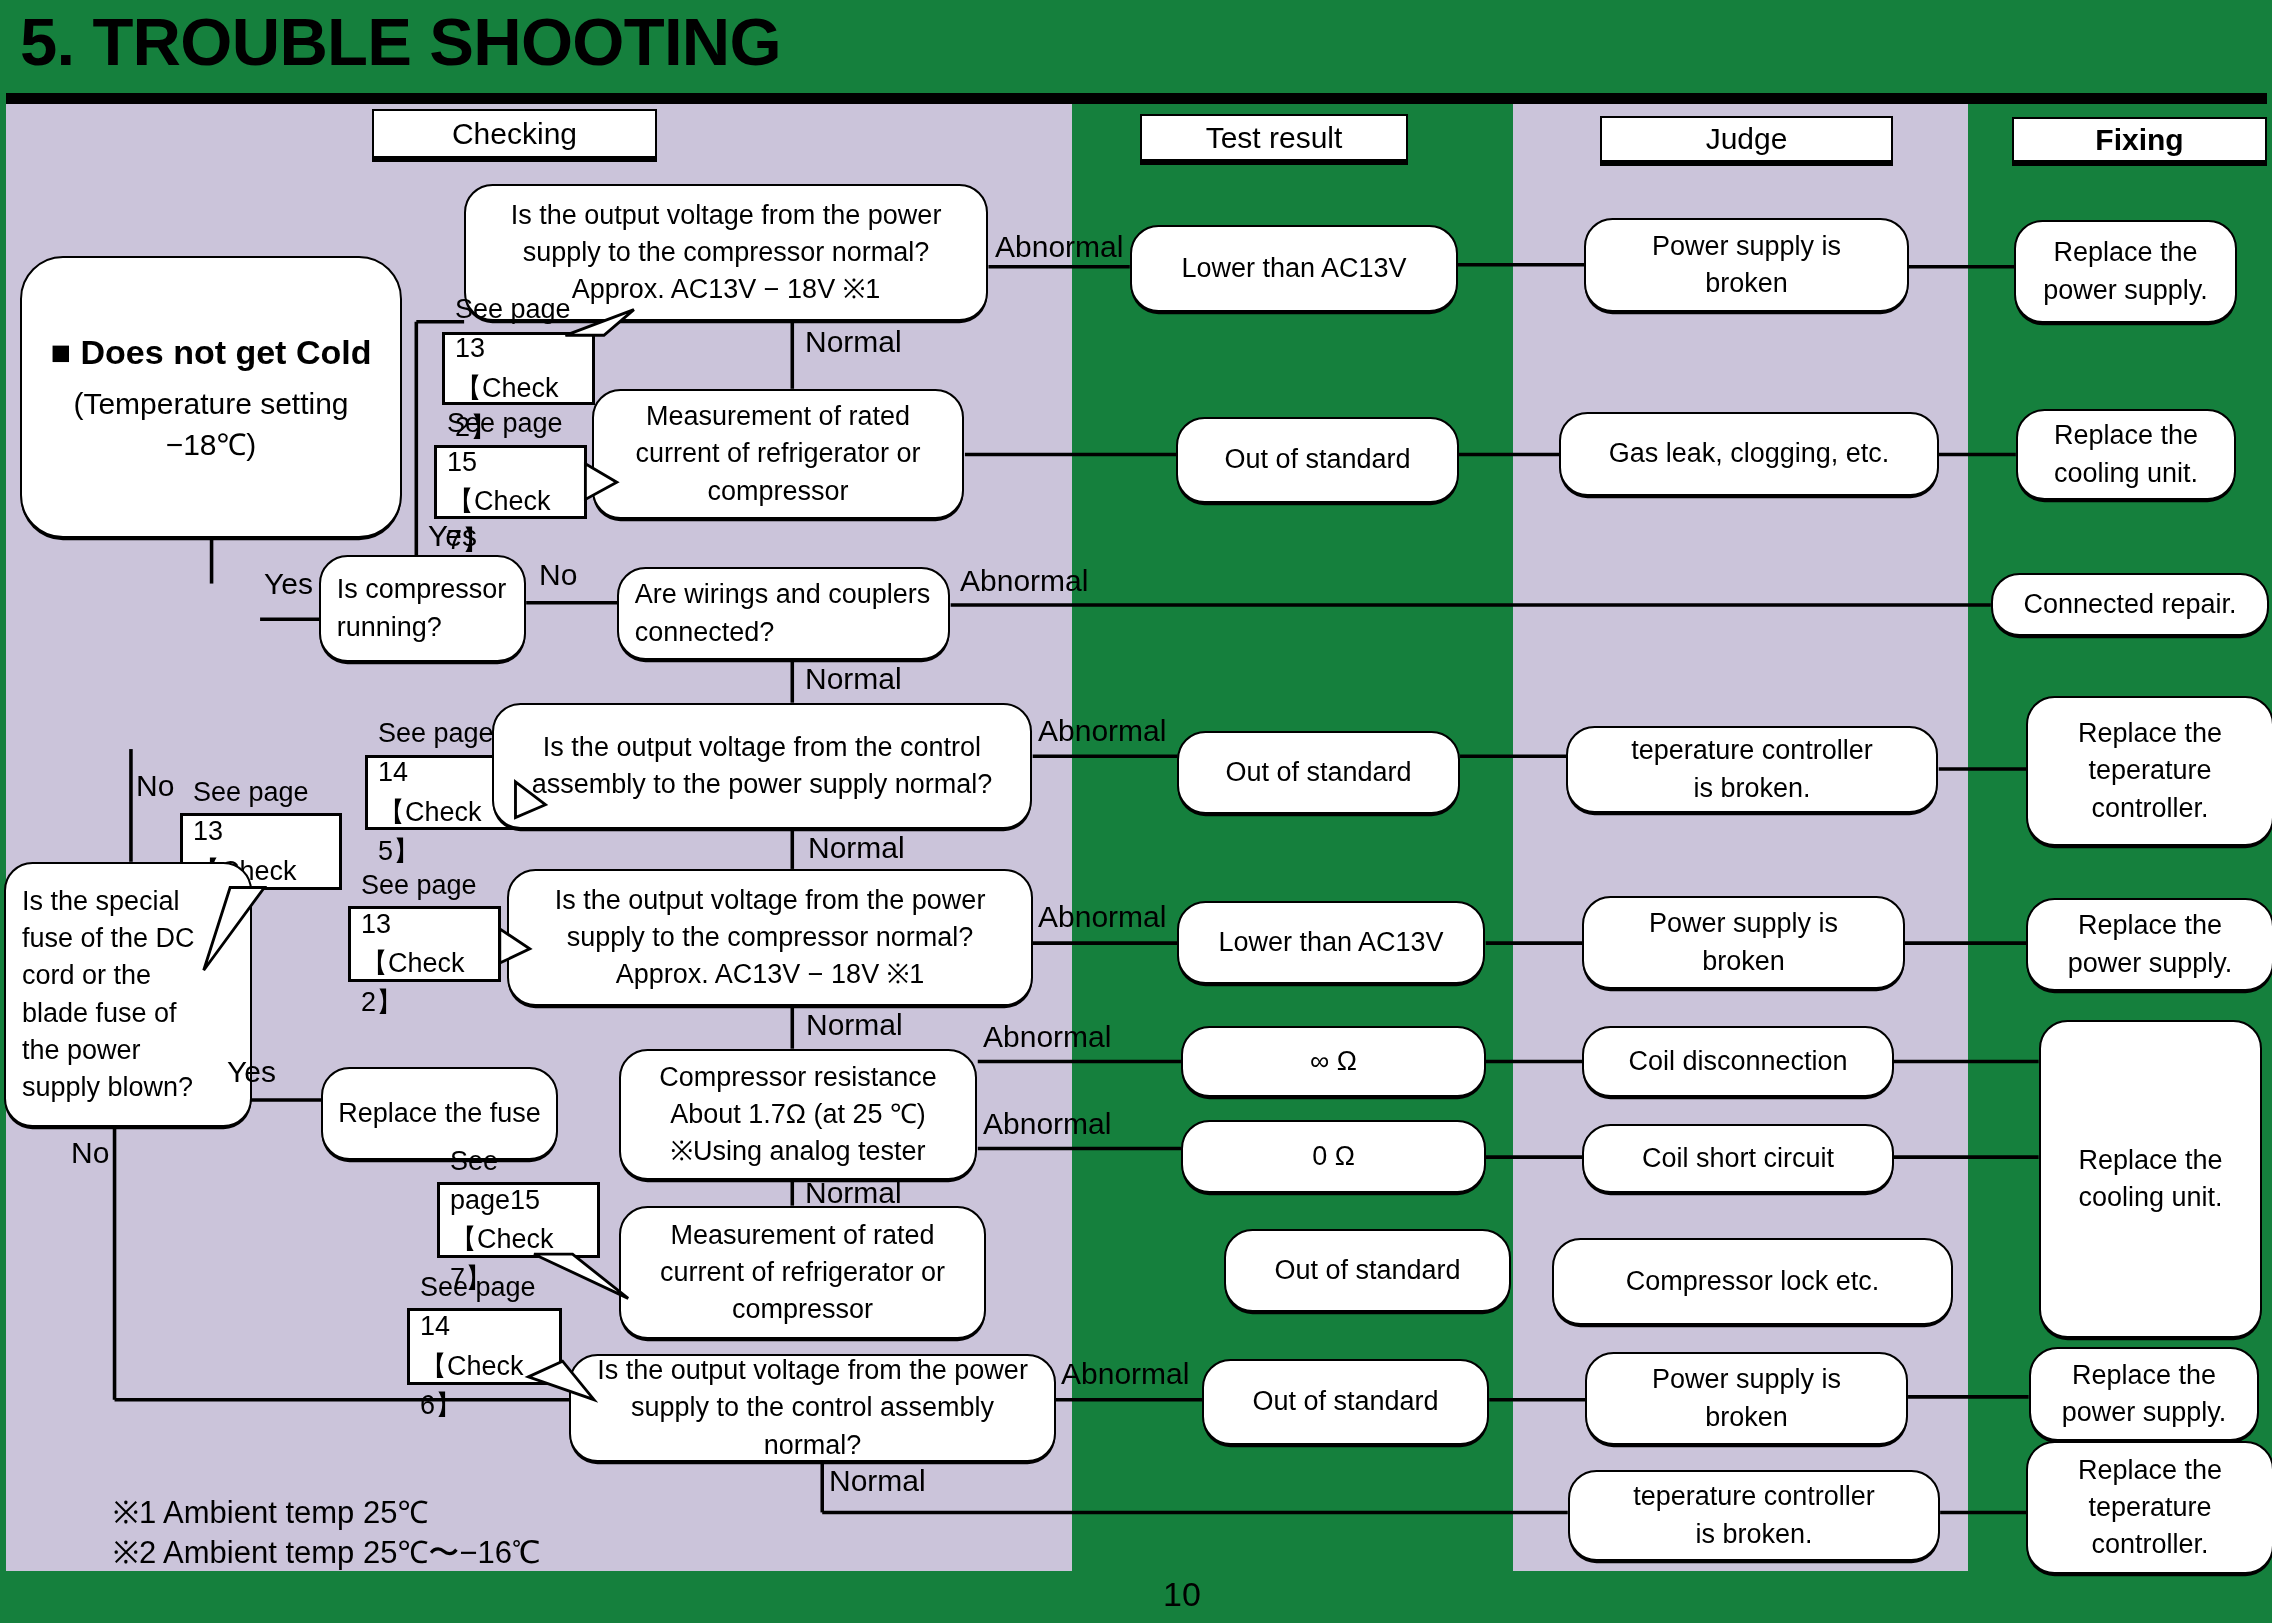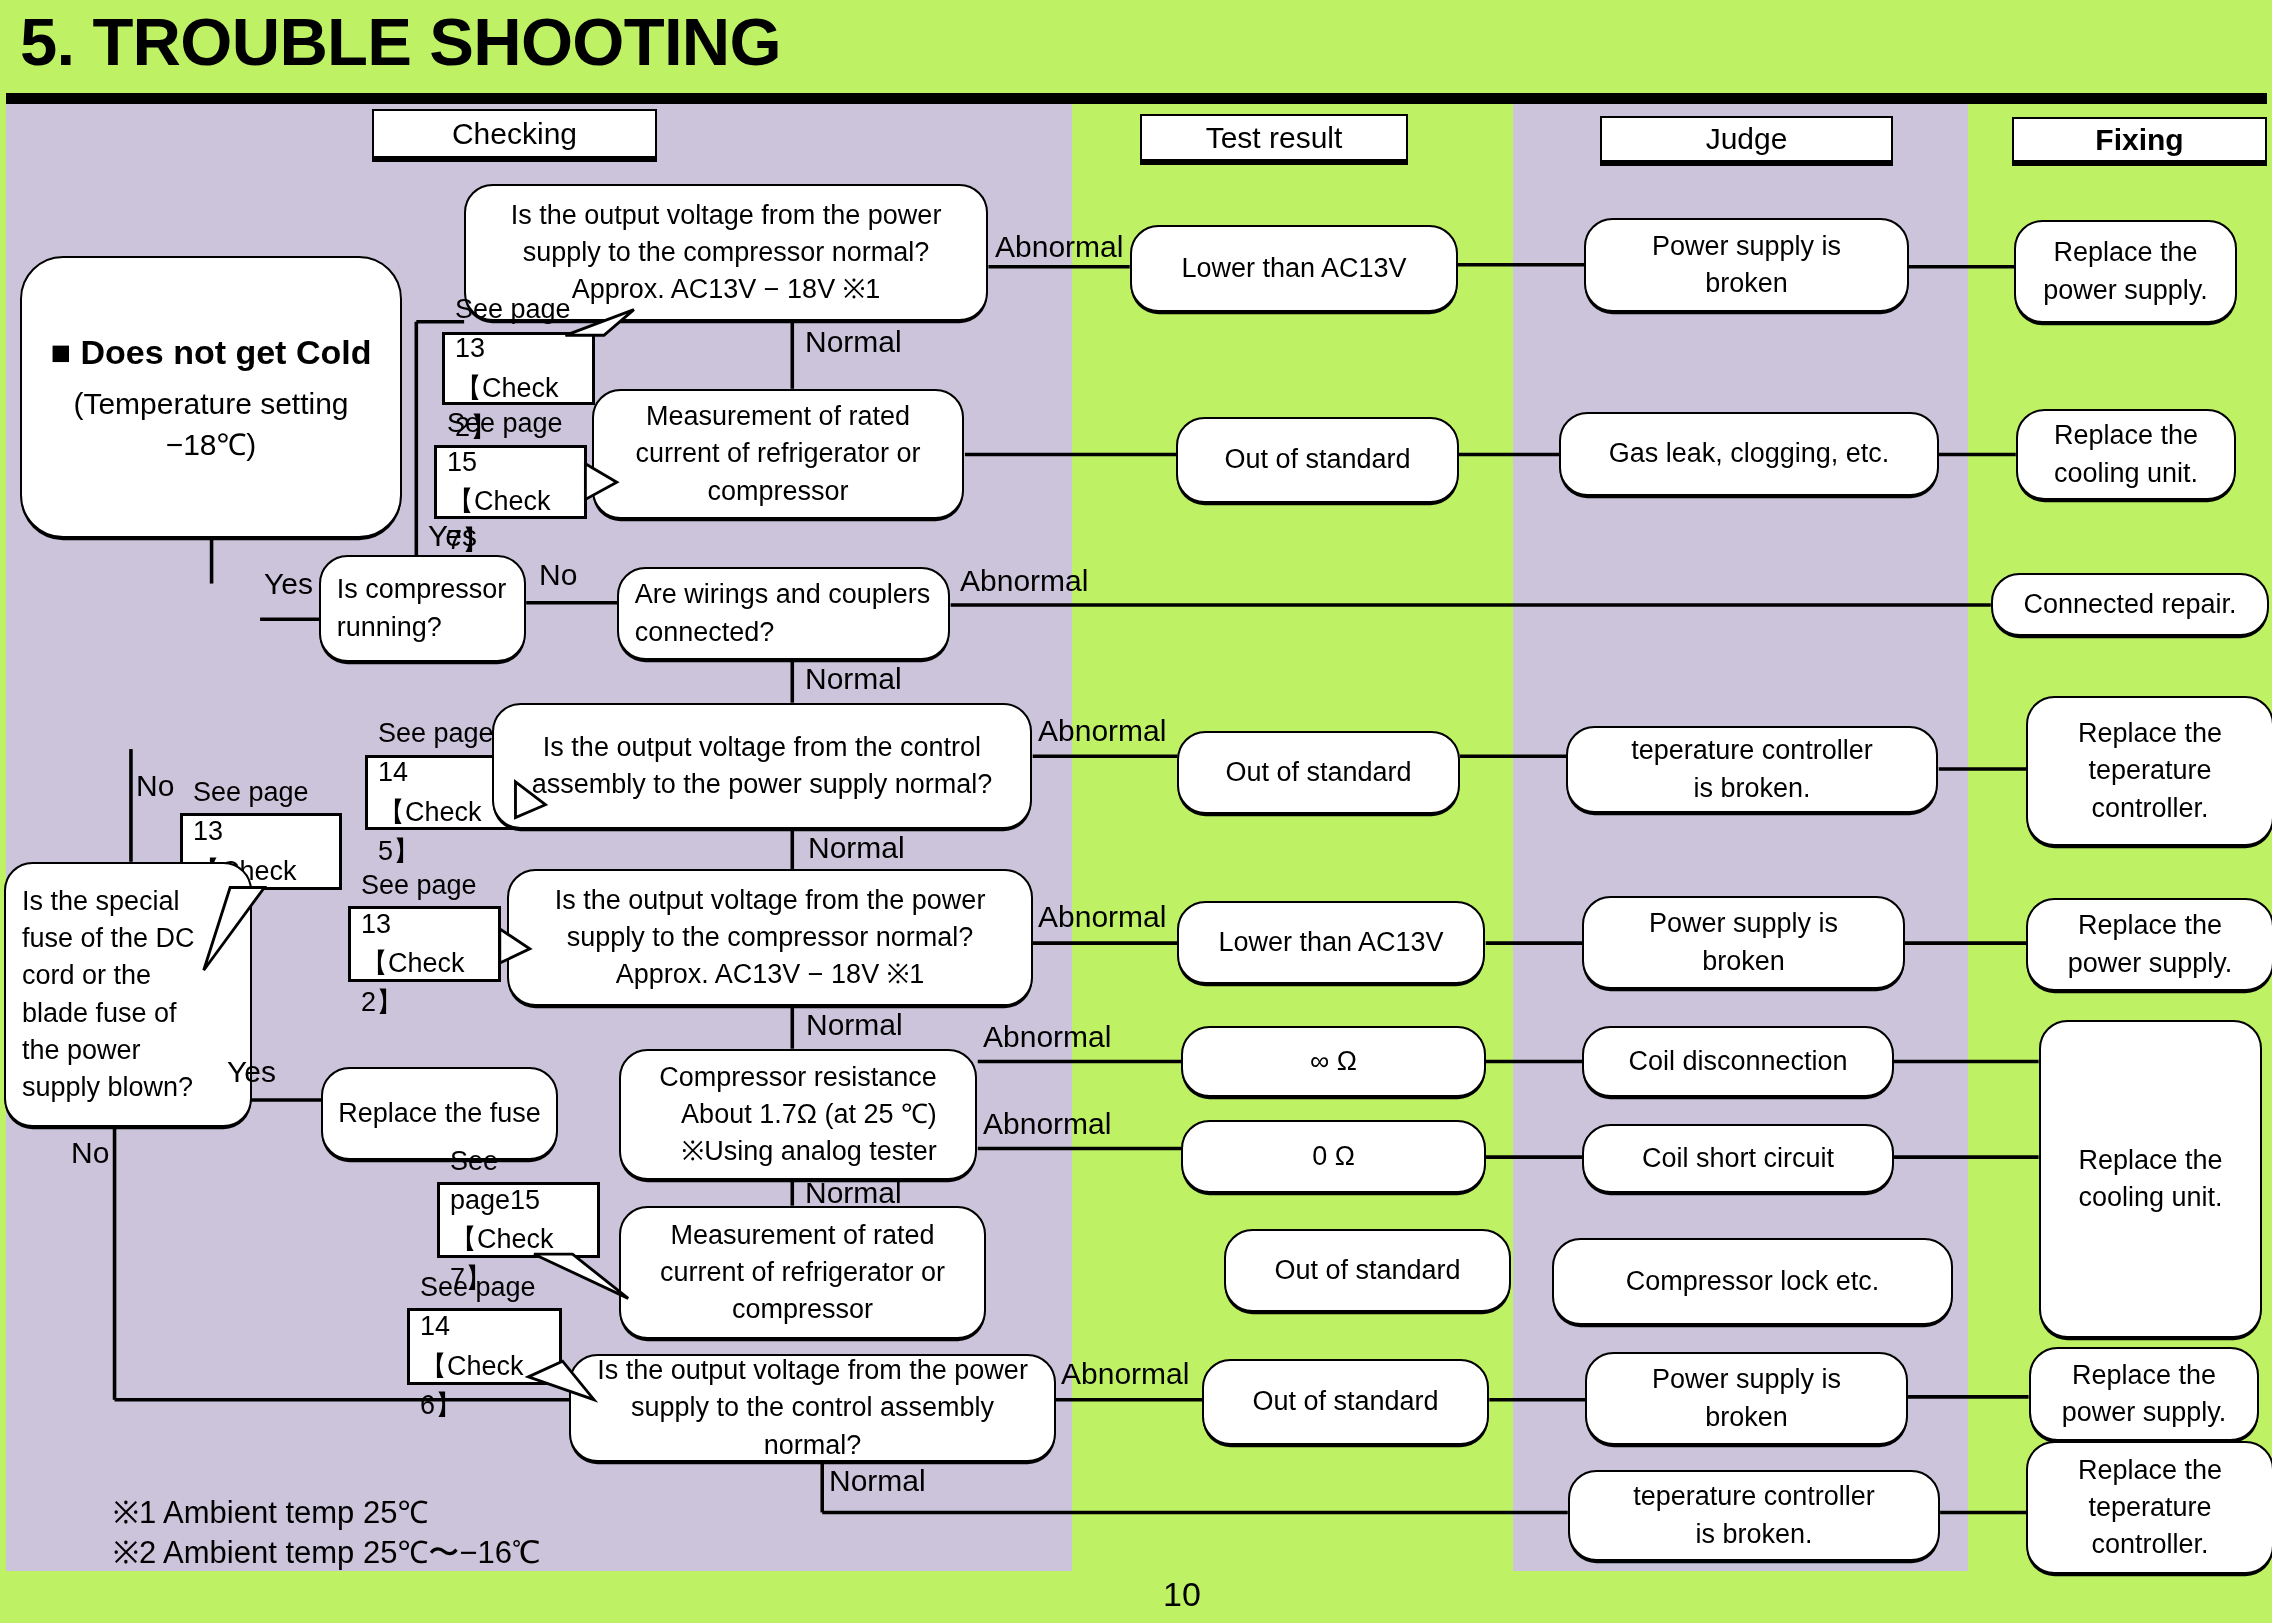--- a/index.html
+++ b/index.html
@@ -1,16 +1,16 @@
 <!DOCTYPE html>
 <html style="font-size:11.4px"><head>
 <meta charset="utf-8">
 <style>
   html,body{margin:0;padding:0;background:#ffffff;}
-  #page{position:relative;width:2273px;height:1623px;background:#bef264;overflow:hidden;
+  #page{position:relative;width:2273px;height:1623px;background:#15803d;overflow:hidden;
         font-family:"Liberation Sans", sans-serif;color:#000;}
   .band{position:absolute;top:104px;height:1467px;background:#cbc4da;z-index:0;}
   #title{position:absolute;left:20px;top:2.9px;font-size:67px;font-weight:900;letter-spacing:-0.7px;z-index:4;}
   #rule{position:absolute;left:5.7px;top:93px;width:2261px;height:11.4px;background:#000;z-index:1;}
   svg.layer{position:absolute;left:0;top:0;z-index:1;}
   svg.toplayer{position:absolute;left:0;top:0;z-index:3;}
   .box{position:absolute;background:#fff;border:2.9px solid #000;border-radius:28.5px;
        display:flex;align-items:center;justify-content:center;text-align:center;
        font-size:27px;line-height:1.38;z-index:2;box-sizing:border-box;padding:5.7px 13px;
        white-space:pre-line;box-shadow:0 2.9px 0 -0.7px #000;}
@@ -151,21 +151,21 @@
 power supply.</div>
 
   <div class="box leftal" style="left:4.3px;top:862px;width:248px;height:265px;">Is the special
 fuse of the DC
 cord or the
 blade fuse of
 the power
 supply blown?</div>
   <div class="box" style="left:321px;top:1067px;width:237px;height:93px;">Replace the fuse</div>
 
-  <div class="box" style="left:619px;top:1049px;width:358px;height:131px;text-align:right;">Compressor resistance
+  <div class="box" style="left:619px;top:1049px;width:358px;height:131px;">Compressor resistance
 About 1.7Ω (at 25 ℃)
 ※Using analog tester</div>
   <div class="box" style="left:1181px;top:1026px;width:305px;height:71px;">∞ Ω</div>
   <div class="box" style="left:1582px;top:1026px;width:312px;height:71px;">Coil disconnection</div>
   <div class="box" style="left:1181px;top:1120px;width:305px;height:73px;">0 Ω</div>
   <div class="box" style="left:1582px;top:1124px;width:312px;height:69px;">Coil short circuit</div>
   <div class="box" style="left:2039px;top:1020px;width:223px;height:318px;">Replace the
 cooling unit.</div>
 
   <div class="callout" style="left:437px;top:1182px;width:163px;height:76px;">See page15

